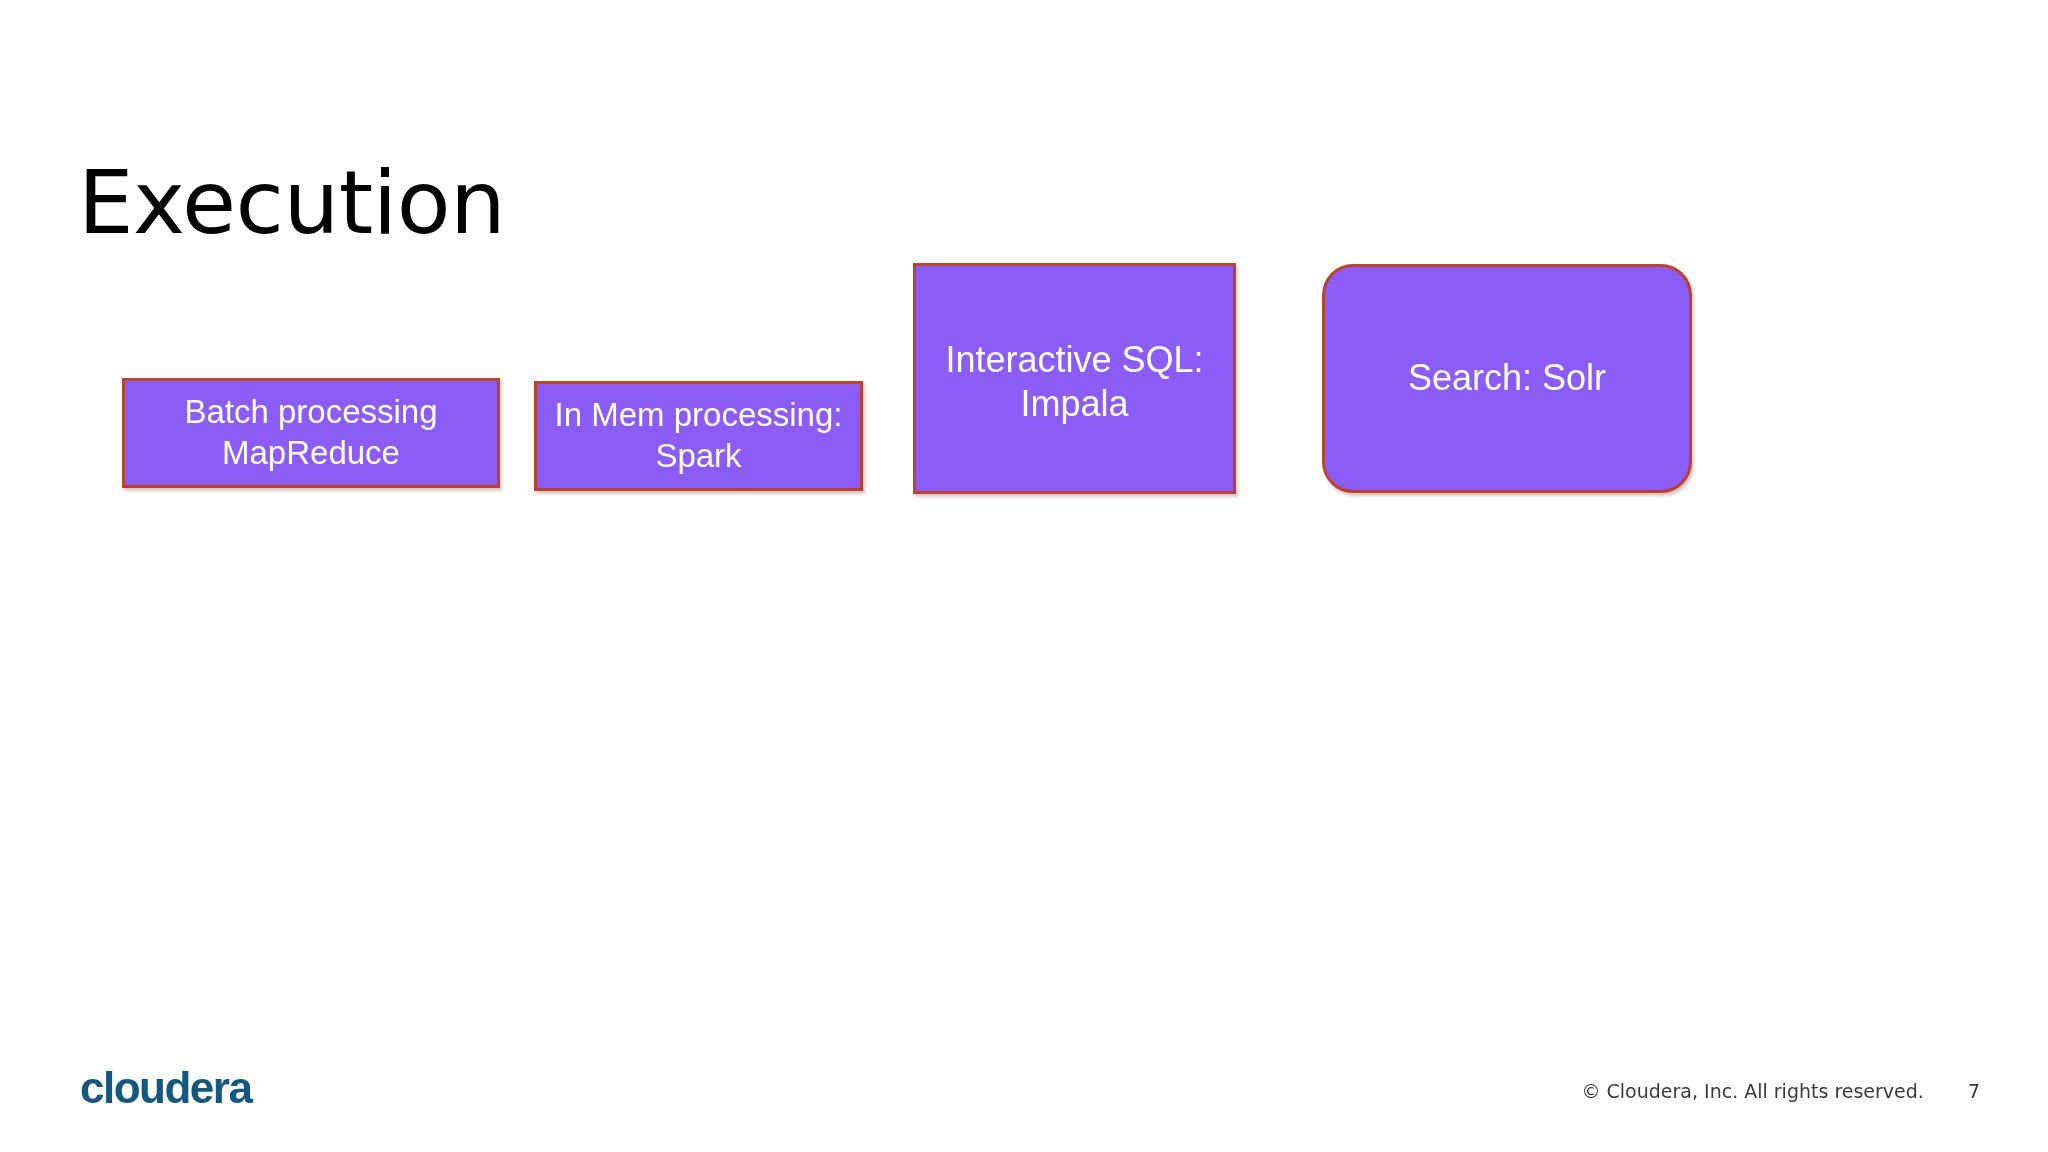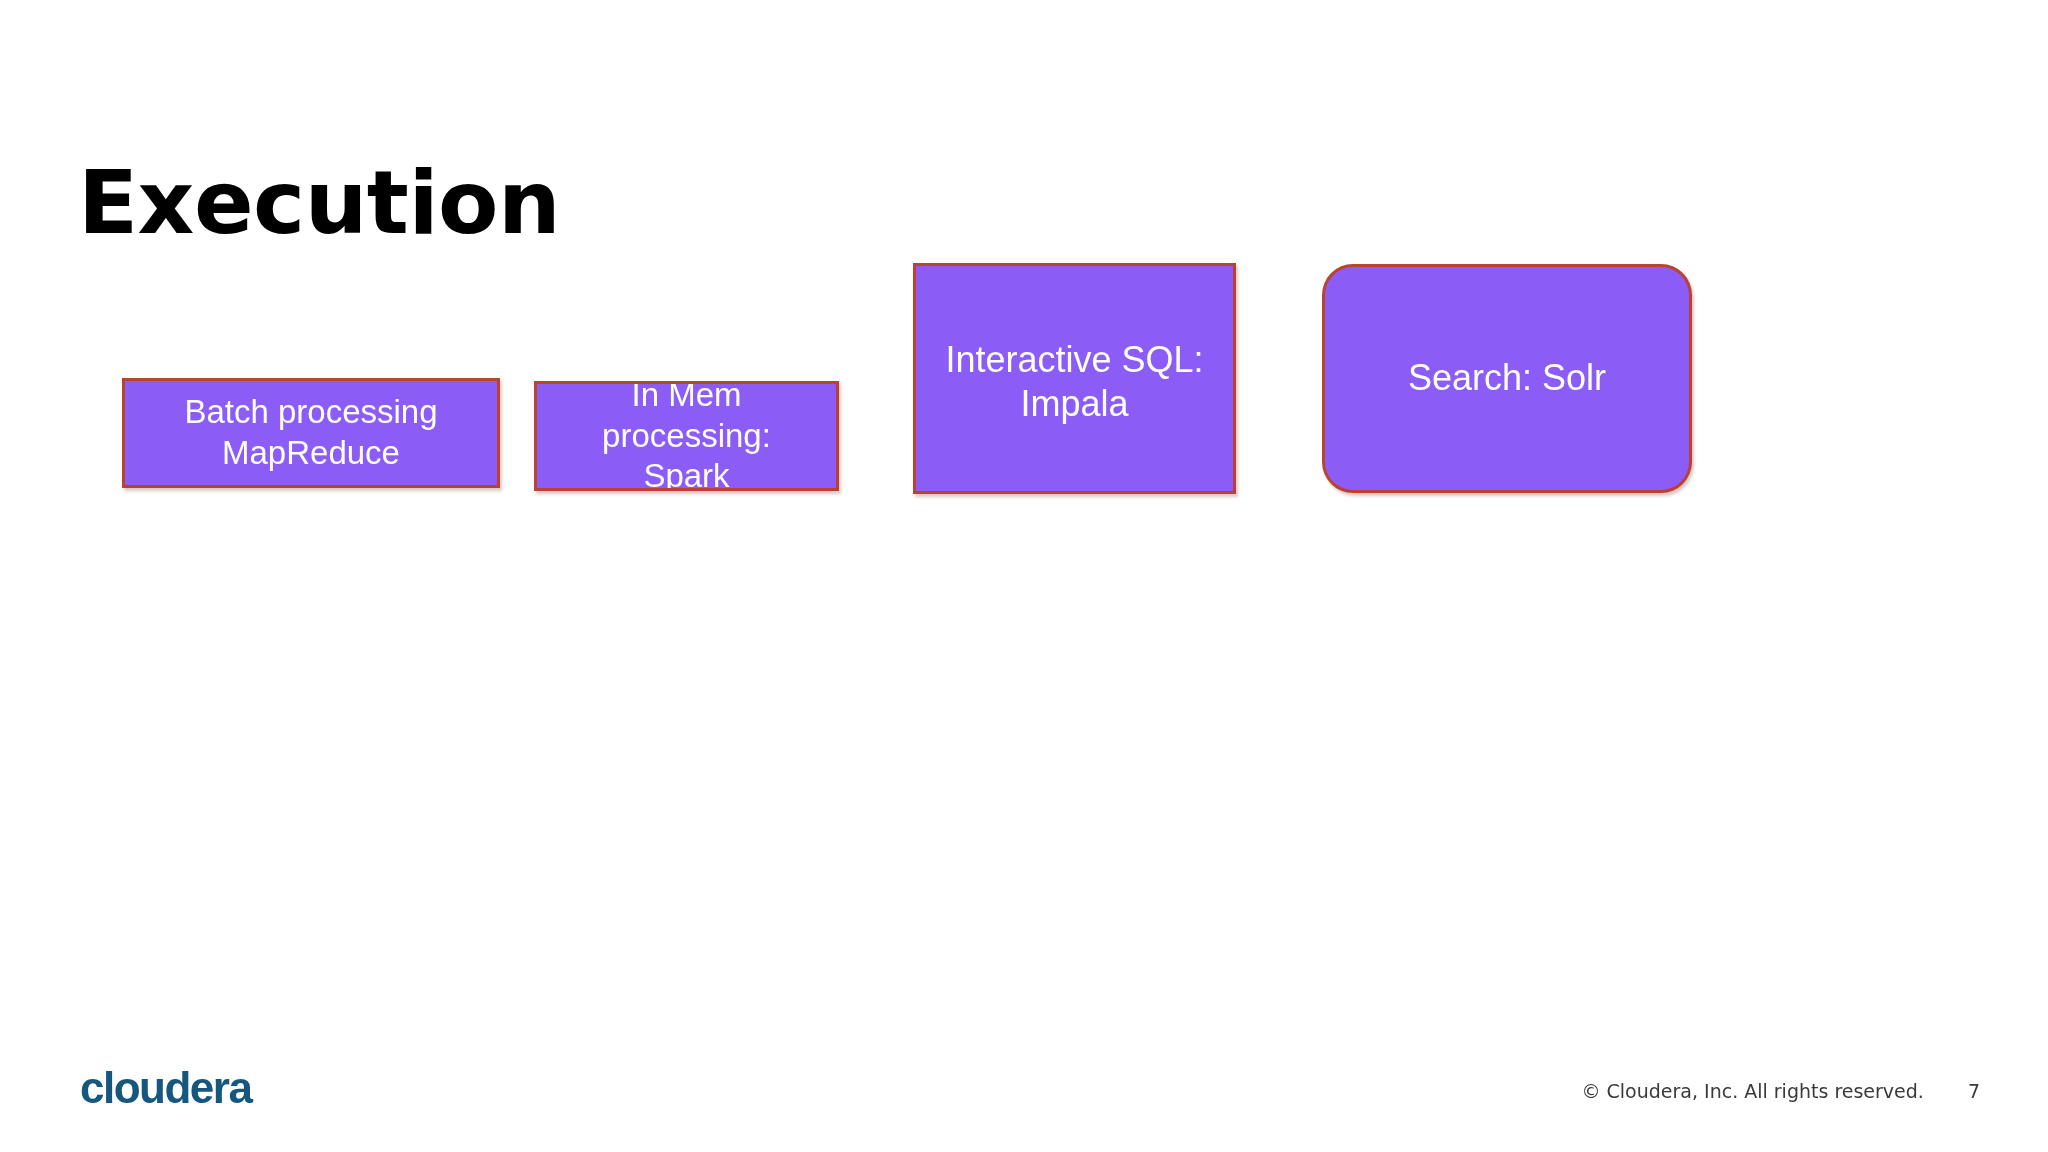--- a/index.html
+++ b/index.html
@@ -18,21 +18,21 @@
     overflow: hidden;
   }
 
   
   .slide-title {
     position: absolute;
     left: 78px;
     top: 98px;
     font-family: "DejaVu Sans", sans-serif;
     font-size: 88px;
-    font-weight: 700;
+    font-weight: 400;
     color: #000000;
     letter-spacing: -0.5px;
     line-height: 1.05;
     white-space: nowrap;
   }
 
   
   .box {
     position: absolute;
     box-sizing: border-box;
@@ -53,21 +53,21 @@
     overflow: hidden;
   }
   .box .box-label {
     display: block;
     width: 100%;
     padding: 0 6px;
     box-sizing: border-box;
   }
 
   #box-0 { left: 122px;  top: 378px; width: 378px; height: 110px; font-size: 33px; }
-  #box-1 { left: 534px;  top: 381px; width: 305px; height: 110px; font-size: 33px; }
+  #box-1 { left: 534px;  top: 381px; width: 329px; height: 110px; font-size: 33px; }
   #box-2 { left: 913px;  top: 263px; width: 323px; height: 231px; font-size: 36px; align-items: flex-start; padding-top: 72px; }
   #box-3 { left: 1322px; top: 264px; width: 370px; height: 229px; font-size: 36px; border-radius: 31px; }
 
   
   .logo {
     position: absolute;
     left: 80px;
     bottom: 42px;
     font-family: Liberation Sans, sans-serif;
     font-size: 44px;

